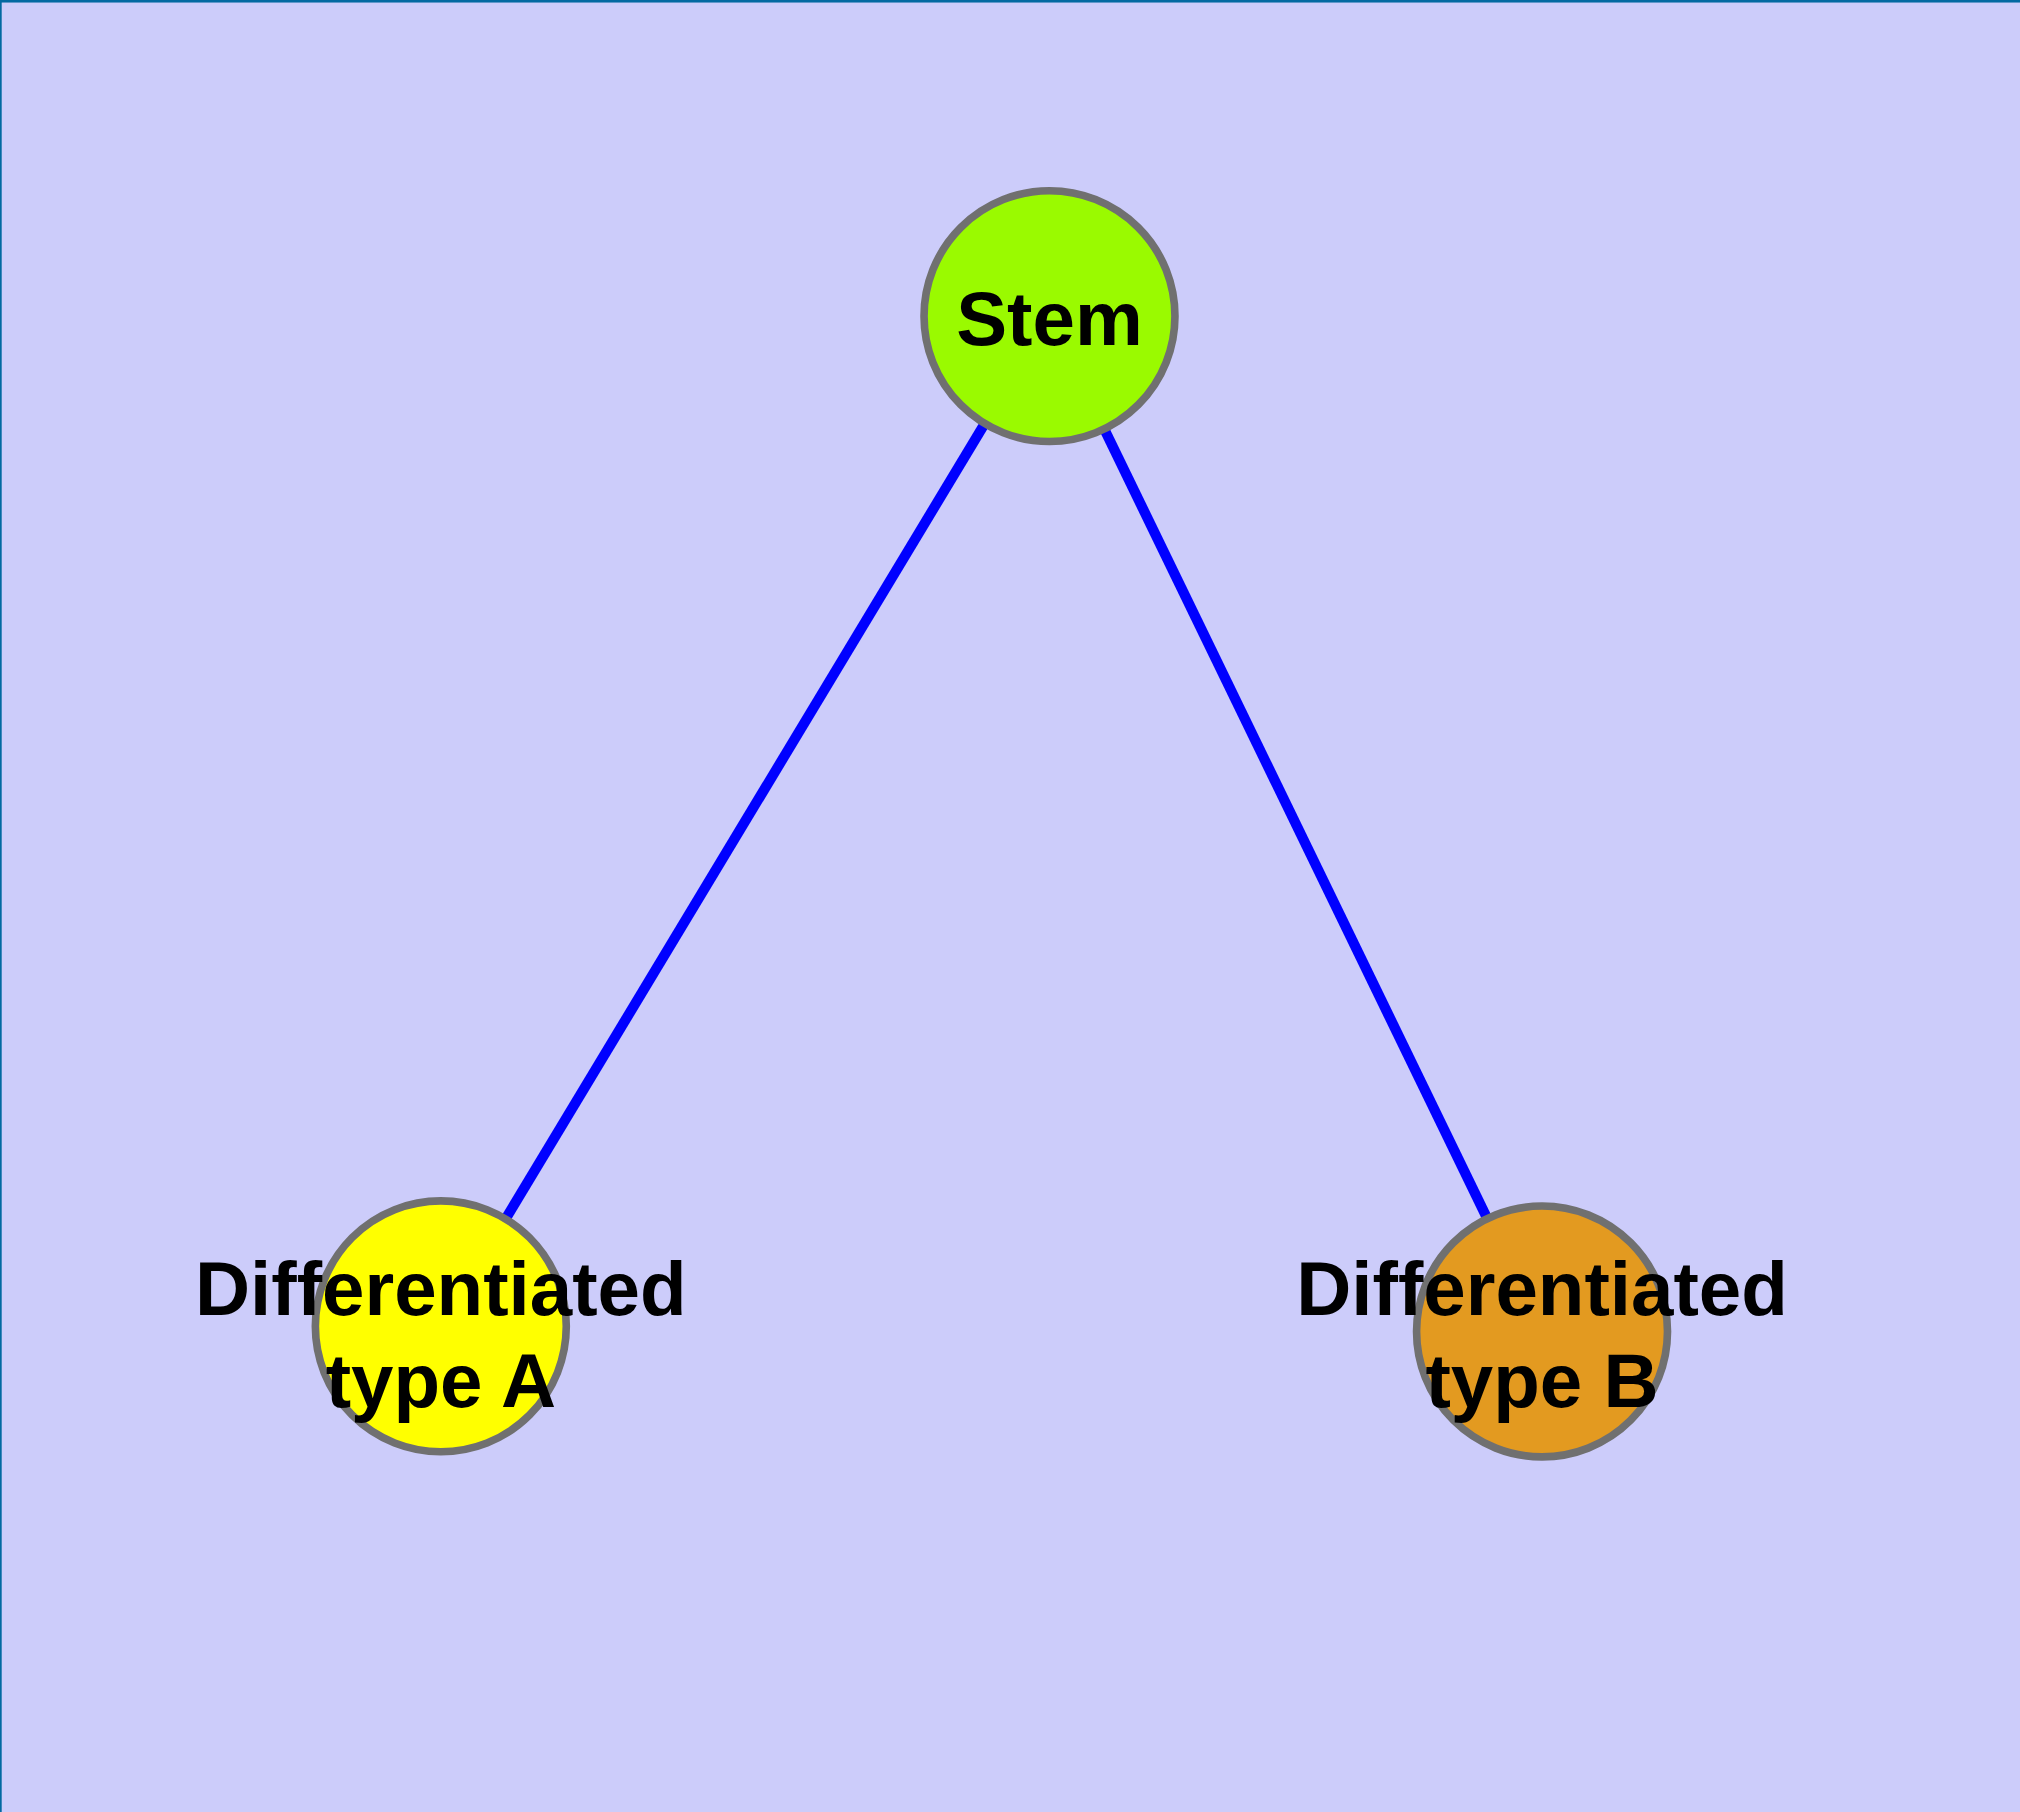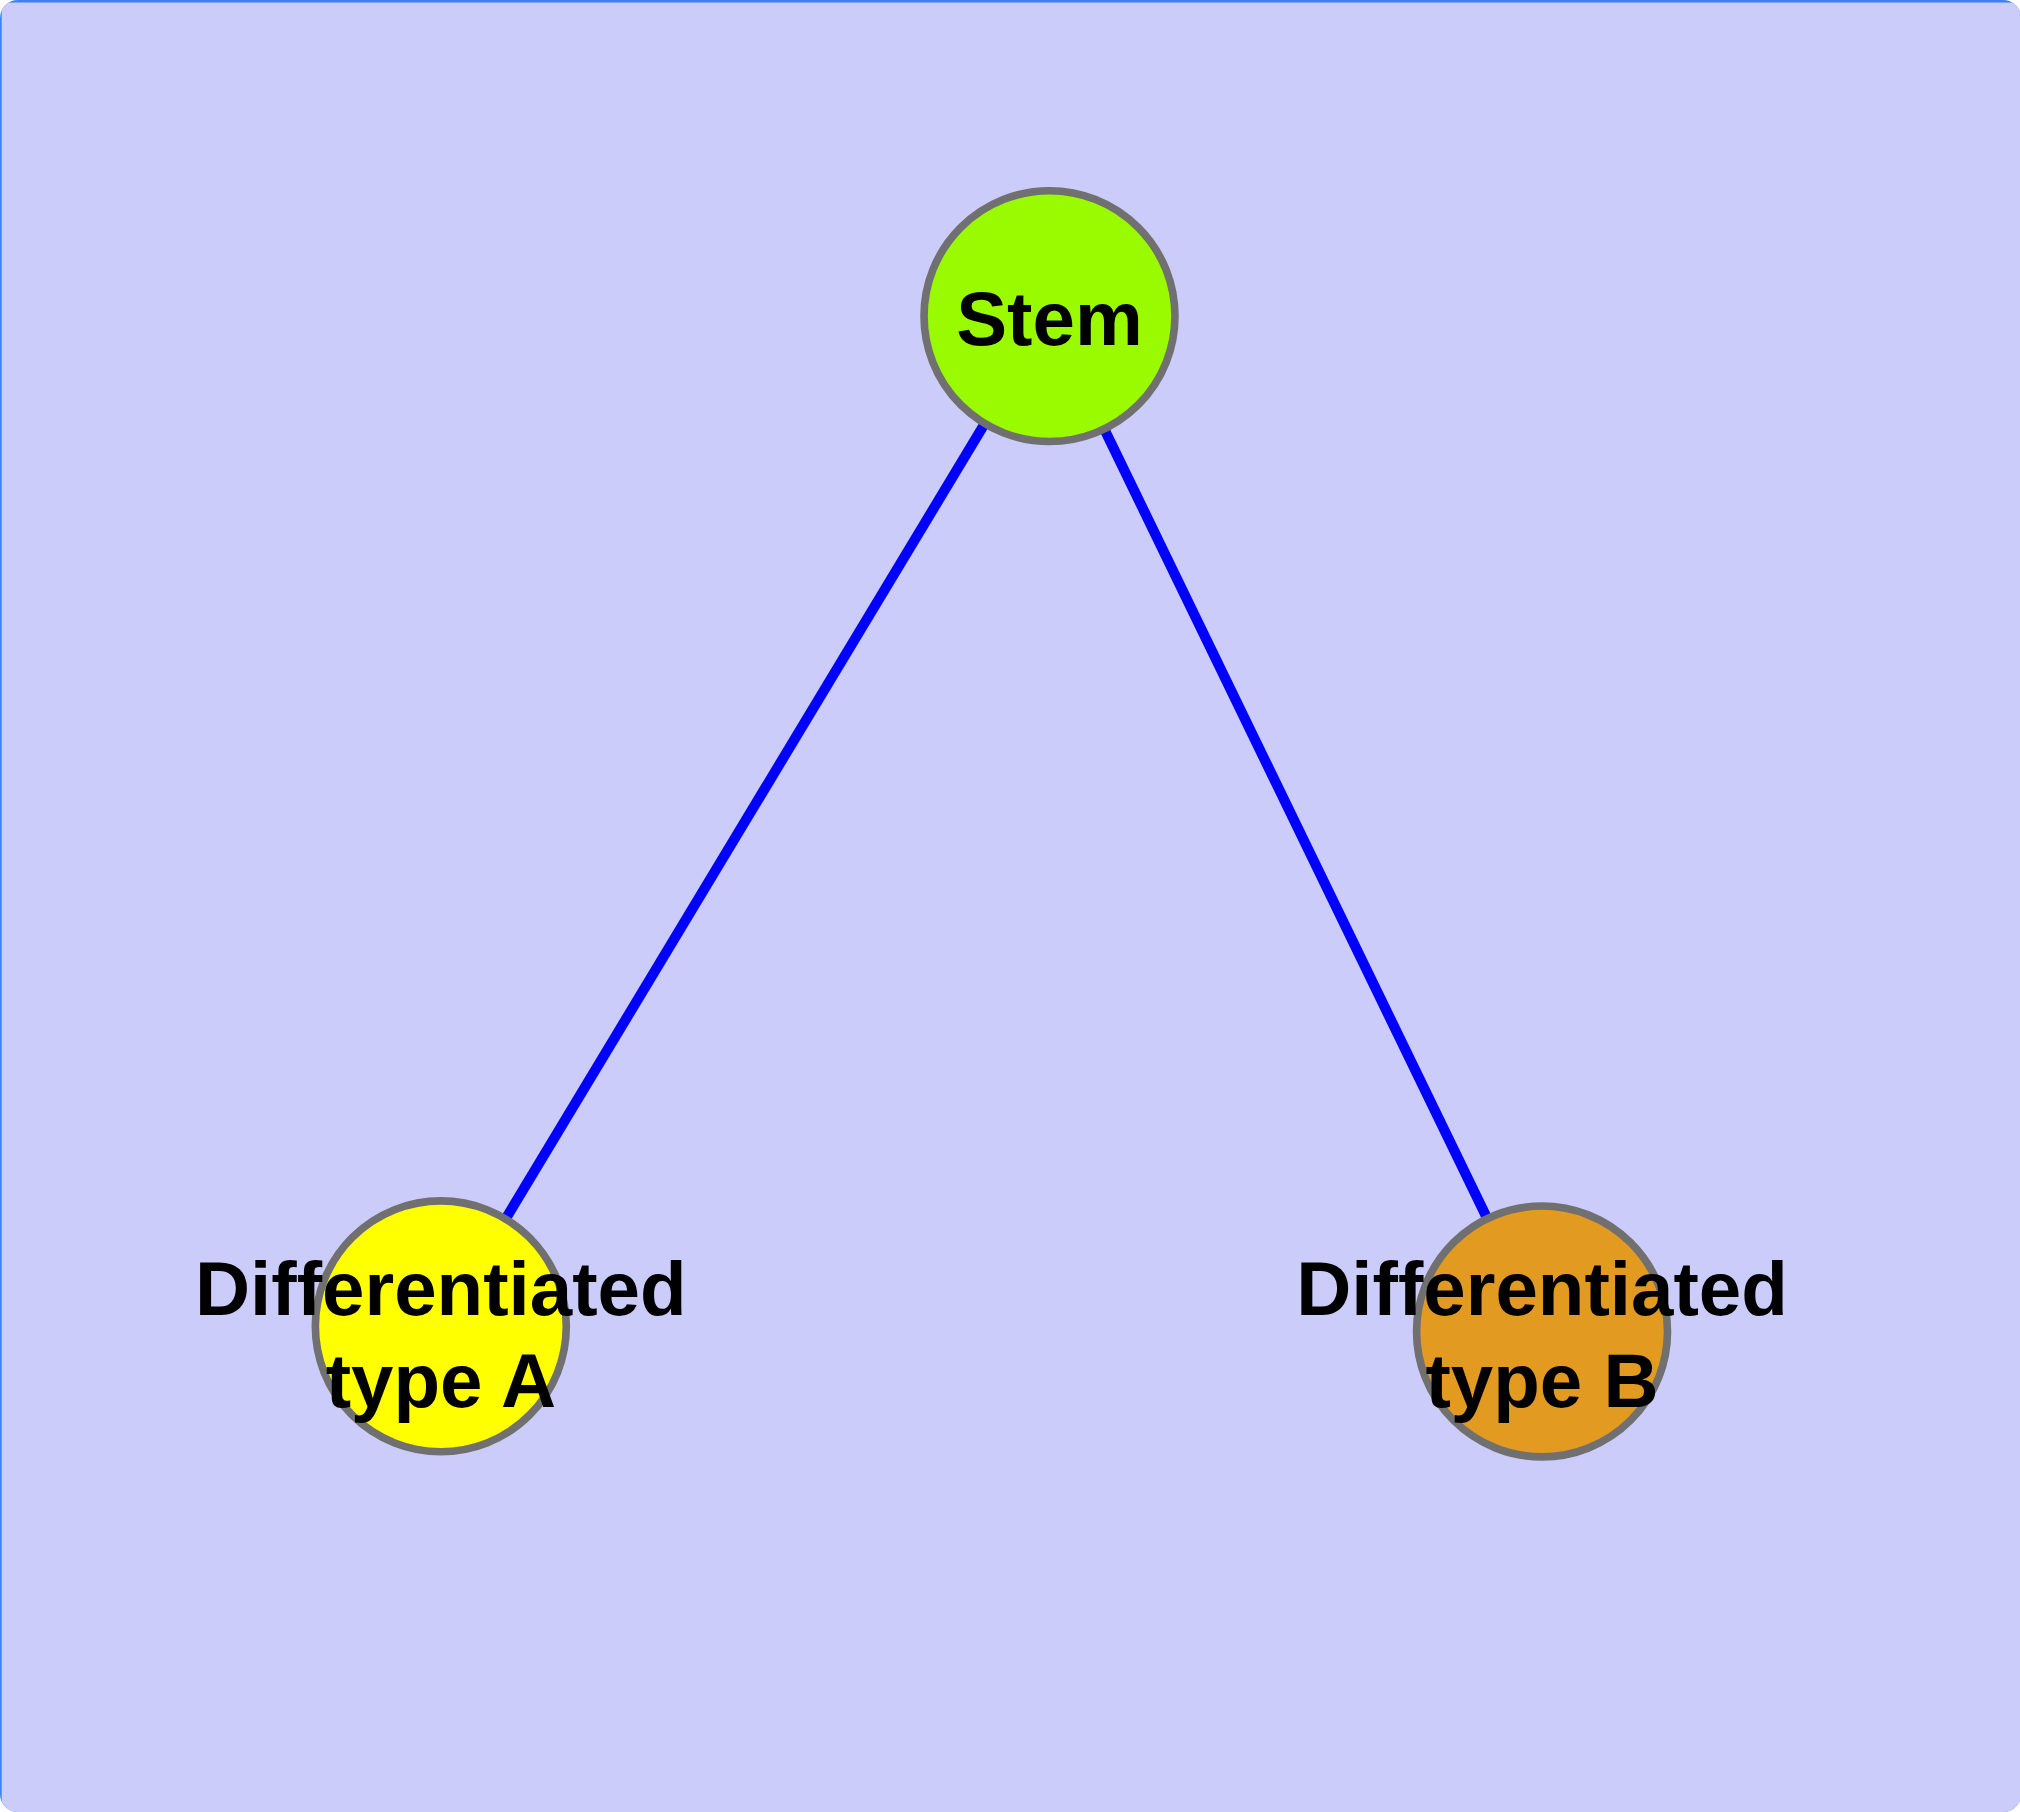--- a/index.html
+++ b/index.html
@@ -4,23 +4,22 @@
 <style>
   html, body {
     margin: 0;
     padding: 0;
     background: #ffffff;
   }
   #stage {
     position: relative;
     width: 2021px;
     height: 1812px;
-    background: #3b82f6;
+    background: #0369a1;
     overflow: hidden;
-    border-radius: 18px;
   }
   #stage svg {
     position: absolute;
     left: 0;
     top: 0;
     width: 100%;
     height: 100%;
     display: block;
   }
   .nodelabel {

